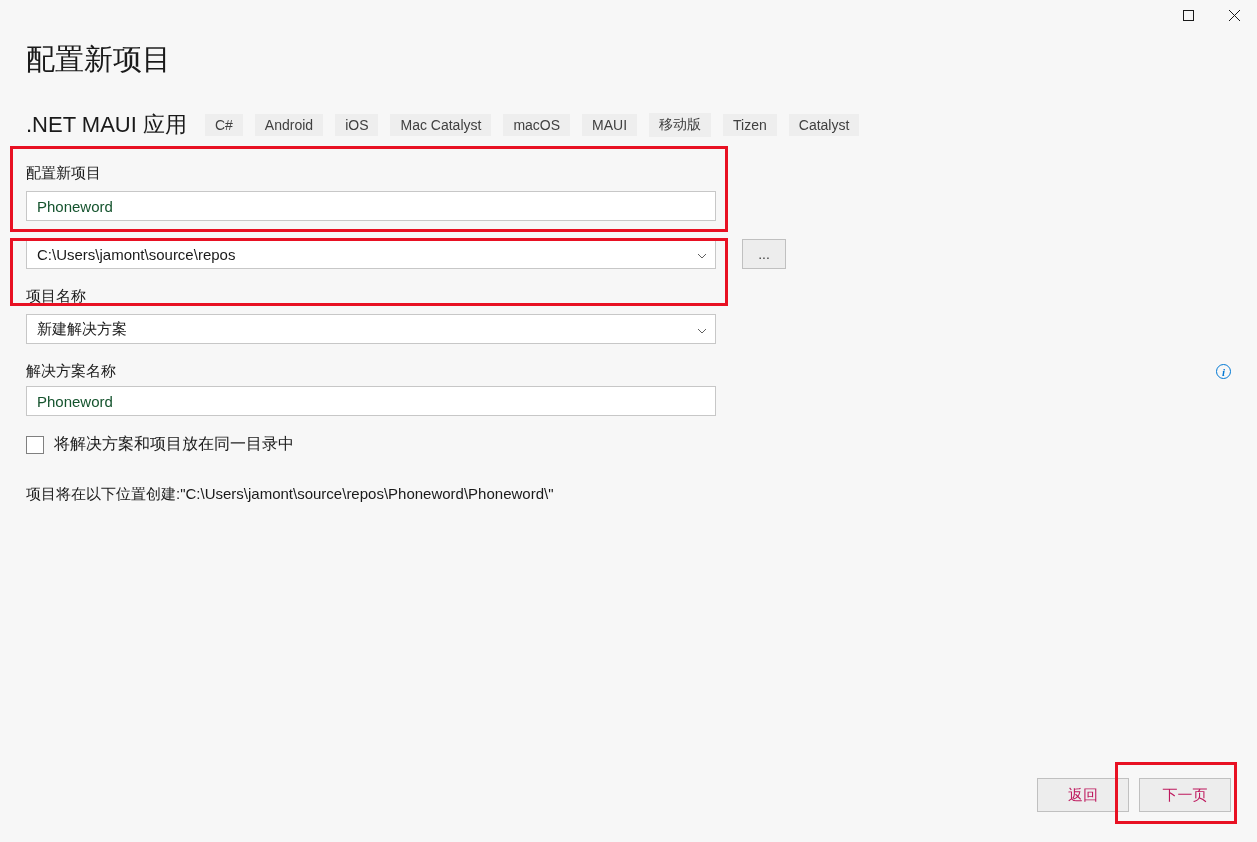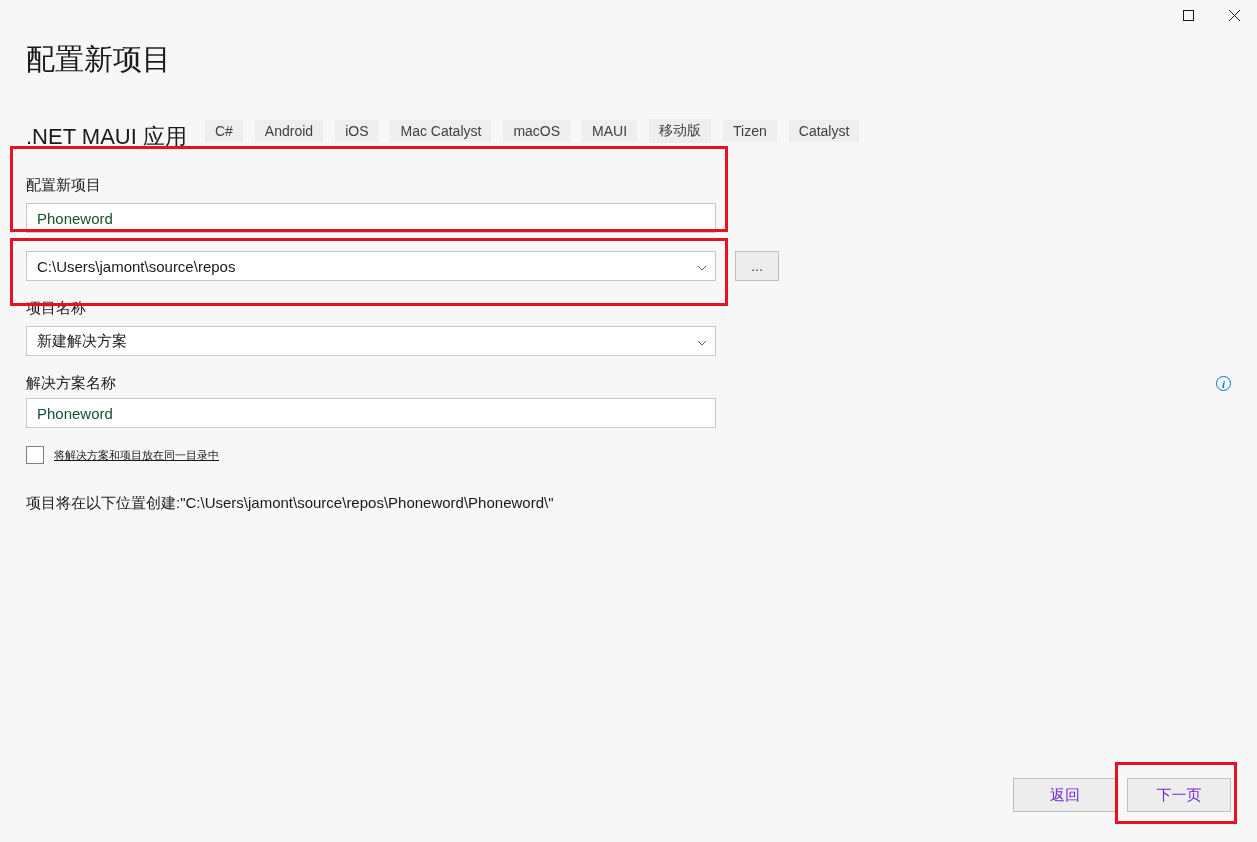--- a/index.html
+++ b/index.html
@@ -43,21 +43,20 @@
       display: flex;
       align-items: center;
       gap: 12px;
       margin-bottom: 24px;
     }
     .template-name {
       font-size: 22px;
       font-weight: 400;
       color: #1a1a1a;
       margin-right: 6px;
-      margin-top: 12px;
     }
     .tag {
       background: #eeeeee;
       color: #404040;
       font-size: 14px;
       padding: 3px 10px;
       border-radius: 0;
     }
     .field-group {
       margin-bottom: 18px;
@@ -121,21 +120,21 @@
     .dropdown-arrow {
       position: absolute;
       right: 10px;
       top: 50%;
       transform: translateY(-50%);
       pointer-events: none;
     }
     .location-row {
       display: flex;
       align-items: center;
-      gap: 19px;
+      gap: 26px;
     }
     .browse-btn {
       width: 44px;
       height: 30px;
       border: 1px solid #c0c0c0;
       background: #ededed;
       font-size: 14px;
       cursor: pointer;
       display: flex;
       align-items: center;
@@ -150,23 +149,22 @@
       margin-bottom: 30px;
     }
     .checkbox {
       width: 18px;
       height: 18px;
       border: 1px solid #808080;
       background: #fff;
       cursor: pointer;
     }
     .checkbox-label {
-      font-size: 11px;
-      color: #1a1a1a;
-      text-decoration: underline;
+      font-size: 16px;
+      color: #1a1a1a;
     }
     .path-info {
       font-size: 15px;
       color: #1a1a1a;
     }
     .highlight-box {
       position: absolute;
       border: 3px solid #e81123;
       pointer-events: none;
     }
@@ -189,26 +187,26 @@
       height: 62px;
     }
     .footer-buttons {
       position: absolute;
       bottom: 30px;
       right: 26px;
       display: flex;
       gap: 10px;
     }
     .footer-btn {
-      width: 104px;
+      width: 92px;
       height: 34px;
       border: 1px solid #c0c0c0;
       background: #ededed;
       font-size: 15px;
-      color: #6d28d9;
+      color: #be185d;
       cursor: pointer;
       font-family: inherit;
     }
   </style>
 </head>
 <body>
 
 <div class="titlebar">
   <div class="titlebar-btn">
     <svg width="11" height="11" viewBox="0 0 11 11">

